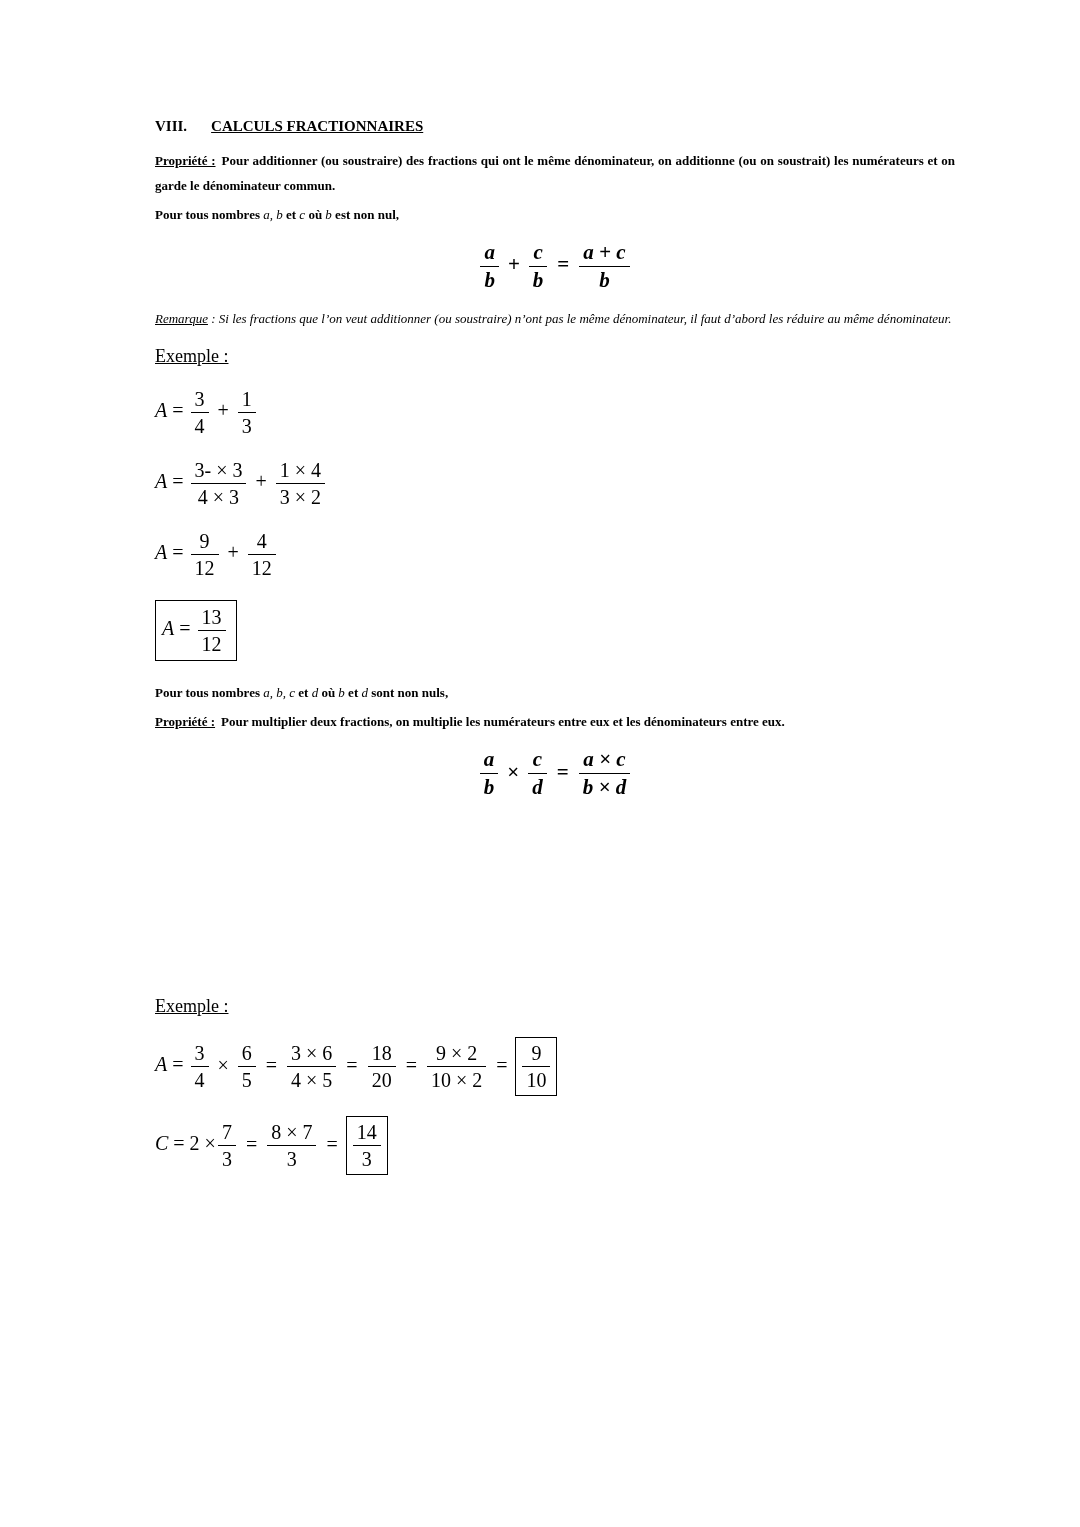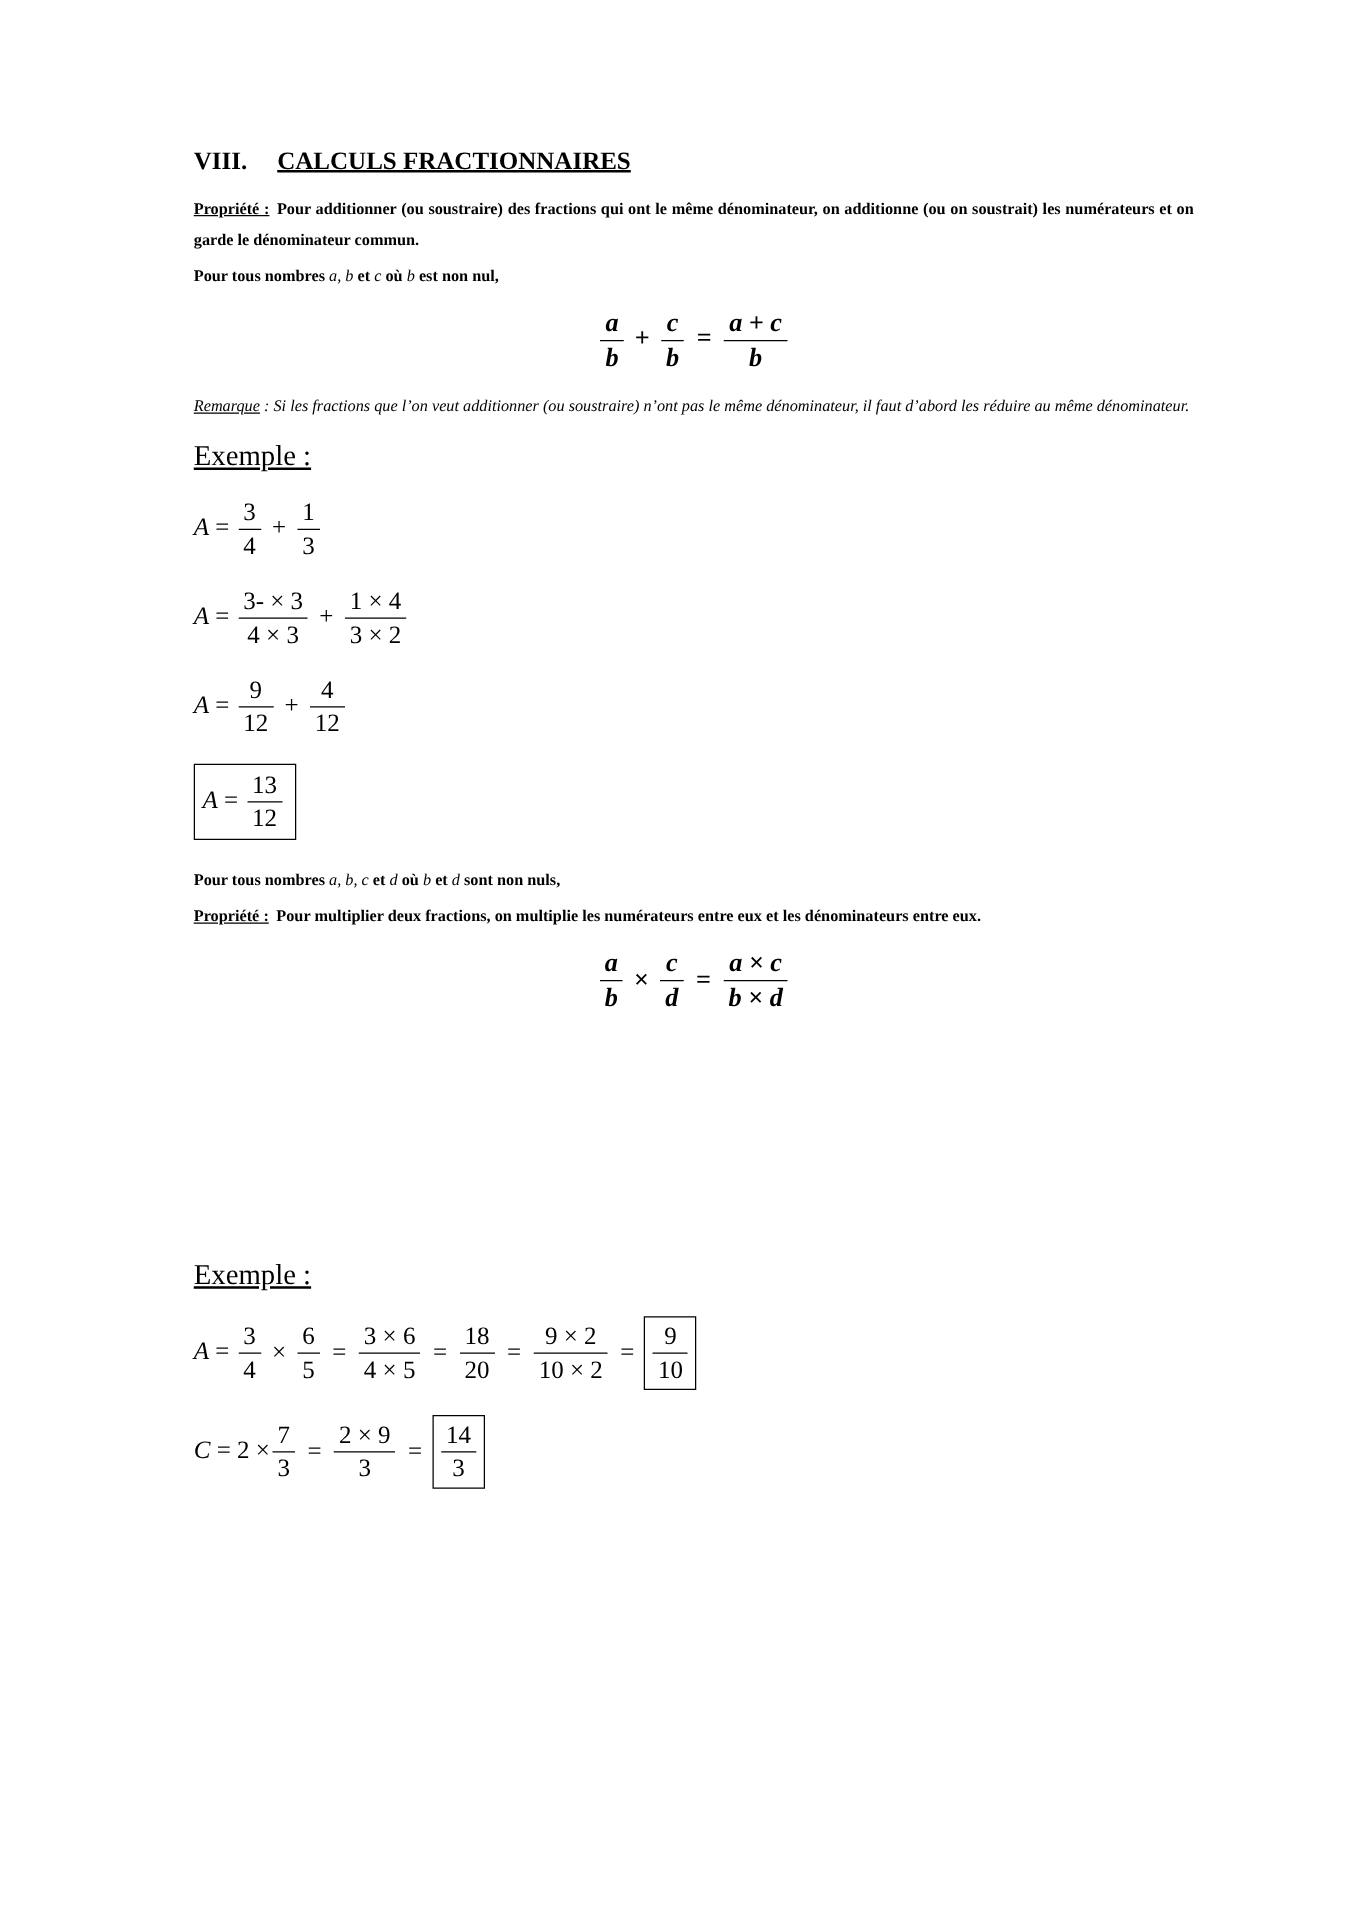--- a/index.html
+++ b/index.html
@@ -11,21 +11,21 @@
     color: #000;
     overflow: hidden;
   }
   .page {
     width: 1080px;
     height: 1527px;
     padding: 118px 125px 0 155px;
   }
 
   
-  .heading { font-size: 20px; font-weight: bold; margin-bottom: 14px; }
+  .heading { font-size: 15px; font-weight: bold; margin-bottom: 14px; }
   .heading .h-num { margin-right: 24px; }
   .heading .h-title { text-decoration: underline; }
 
   .u { text-decoration: underline; }
 
   
   .para {
     font-size: 13px;
     line-height: 1.92;
     text-align: justify;
@@ -80,21 +80,21 @@
     padding: 4px 8px 4px 6px;
   }
   .boxed-frac {
     display: inline-block;
     border: 1.6px solid #000;
     padding: 3px 6px;
     vertical-align: middle;
   }
   .boxed-frac .frac { margin: 0; }
 
-  .example-label { font-size: 23px; margin-top: 14px; }
+  .example-label { font-size: 18px; margin-top: 14px; }
   .big-gap { margin-top: 196px; }
 </style>
 </head>
 <body>
 
 <div class="page">
 
   <div class="heading">
     <span class="h-num">VIII.</span><span class="h-title">CALCULS FRACTIONNAIRES</span>
   </div>
@@ -150,16 +150,16 @@
 
   <p class="example-label big-gap">
     <span class="u">Exemple :</span>
   </p>
 
   <div class="math-line">
     <span class="var">A</span><span> = </span><span class="frac"><span class="num">3</span><span class="den">4</span></span><span class="op">×</span><span class="frac"><span class="num">6</span><span class="den">5</span></span><span class="eq">=</span><span class="frac"><span class="num">3 × 6</span><span class="den">4 × 5</span></span><span class="eq">=</span><span class="frac"><span class="num">18</span><span class="den">20</span></span><span class="eq">=</span><span class="frac"><span class="num">9 × 2</span><span class="den">10 × 2</span></span><span class="eq">=</span><span class="boxed-frac"><span class="frac"><span class="num">9</span><span class="den">10</span></span></span>
   </div>
 
   <div class="math-line">
-    <span class="var">C</span><span> = 2 ×</span><span class="frac"><span class="num">7</span><span class="den">3</span></span><span class="eq">=</span><span class="frac"><span class="num">2 × 9</span><span class="den">3</span></span><span class="eq">=</span><span class="boxed-frac"><span class="frac"><span class="num">14</span><span class="den">3</span></span></span>
+    <span class="var">C</span><span> = 2 ×</span><span class="frac"><span class="num">7</span><span class="den">3</span></span><span class="eq">=</span><span class="frac"><span class="num">8 × 7</span><span class="den">3</span></span><span class="eq">=</span><span class="boxed-frac"><span class="frac"><span class="num">14</span><span class="den">3</span></span></span>
   </div>
 
 </div>
 
 </body></html>

